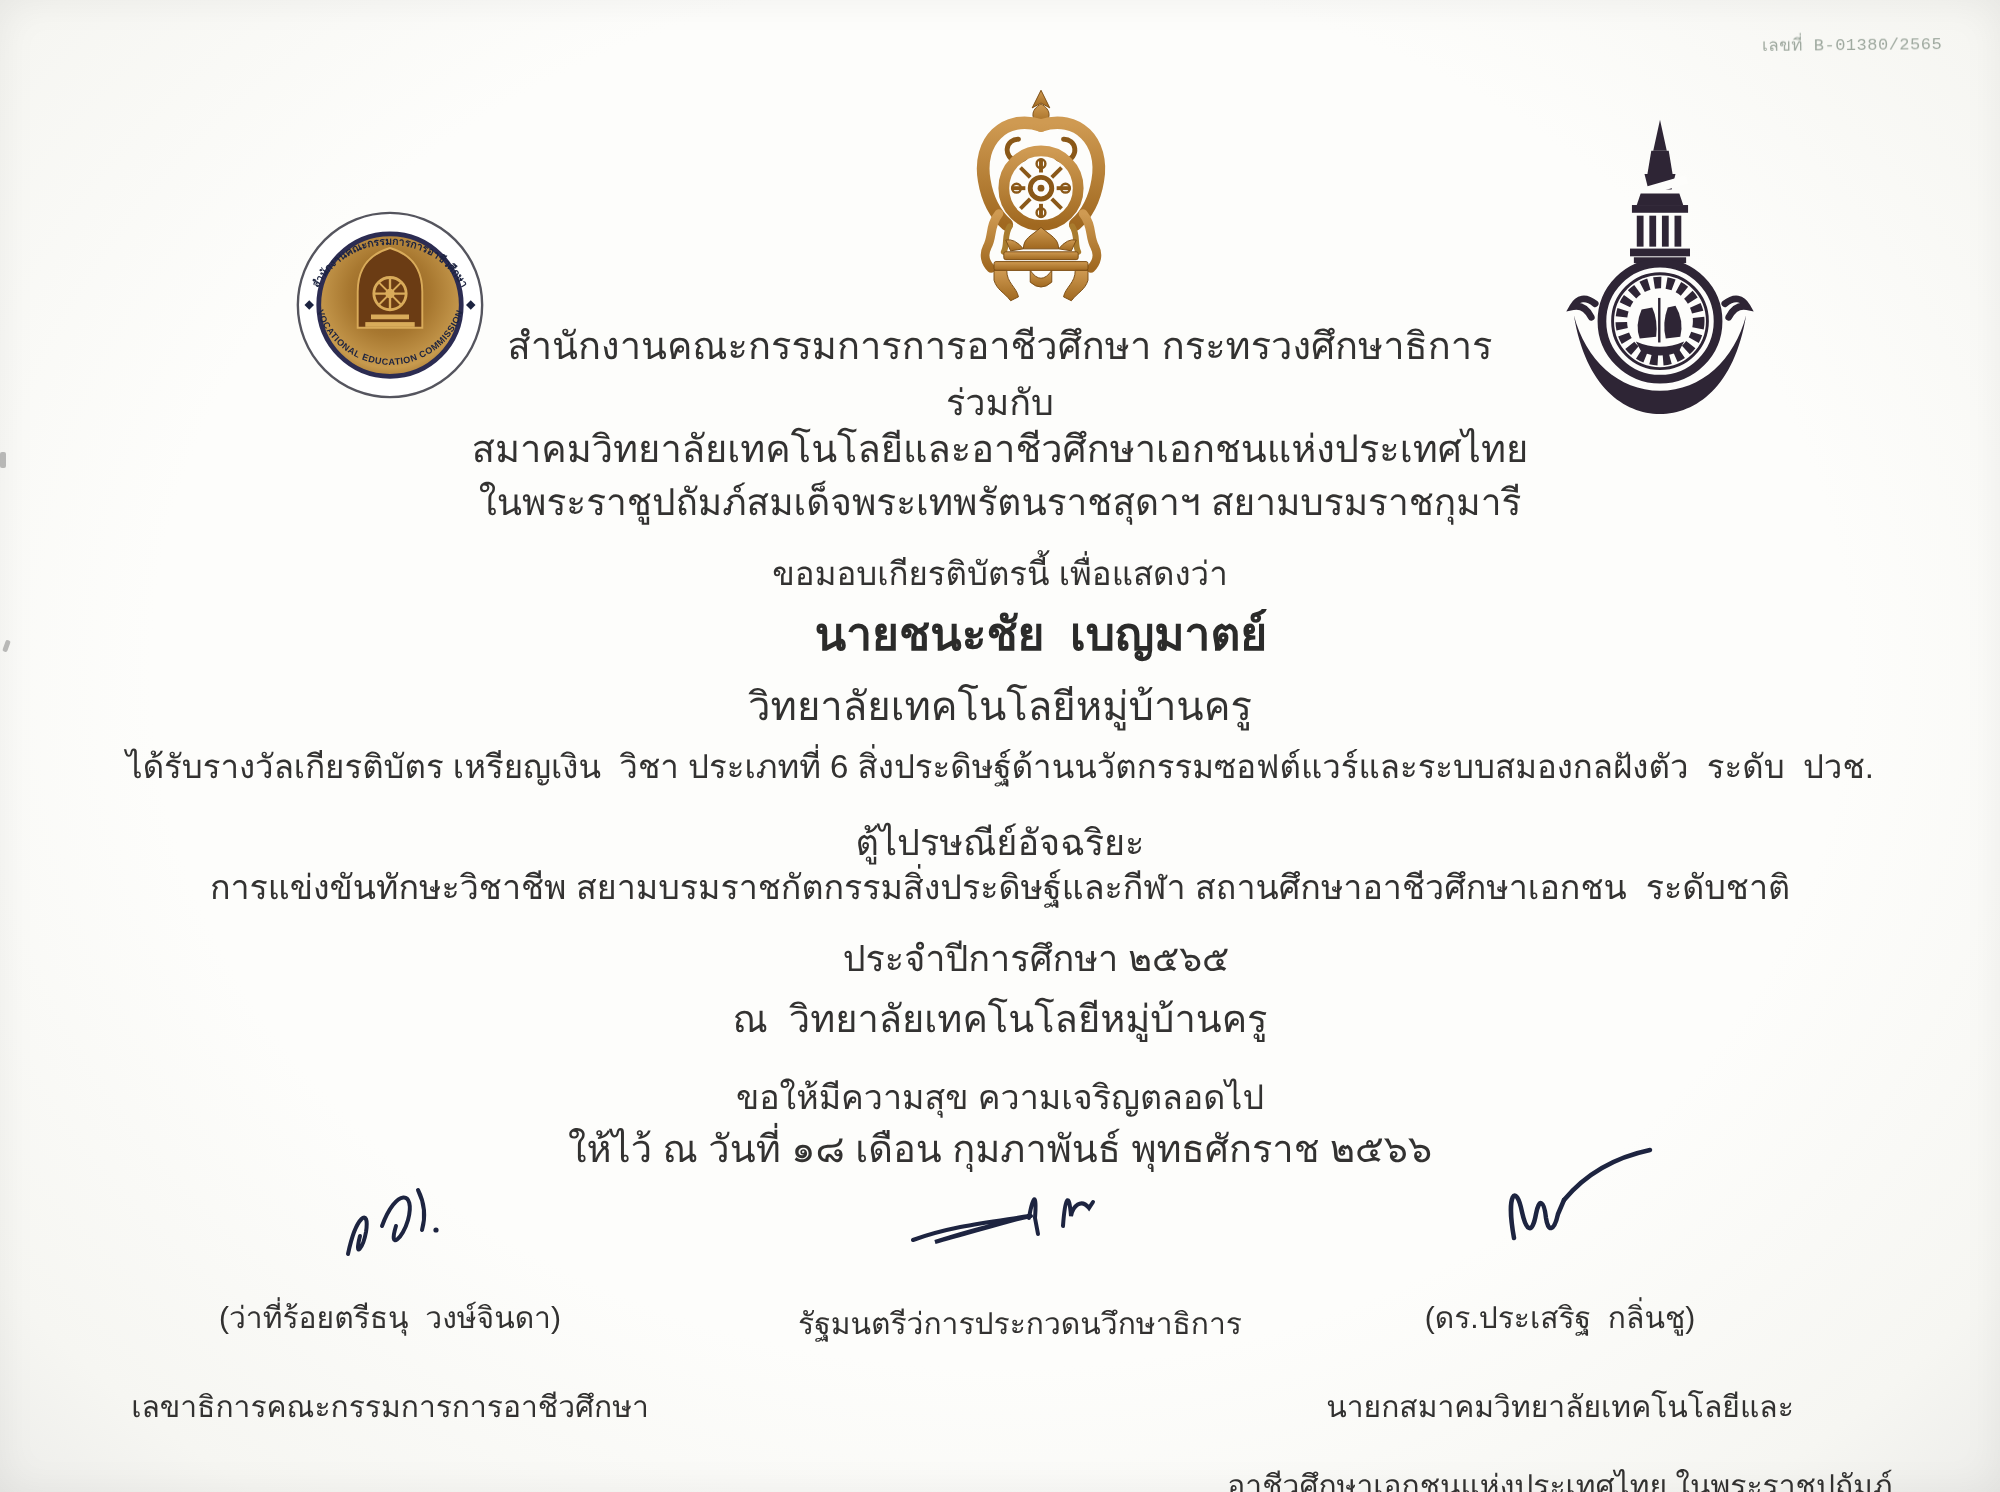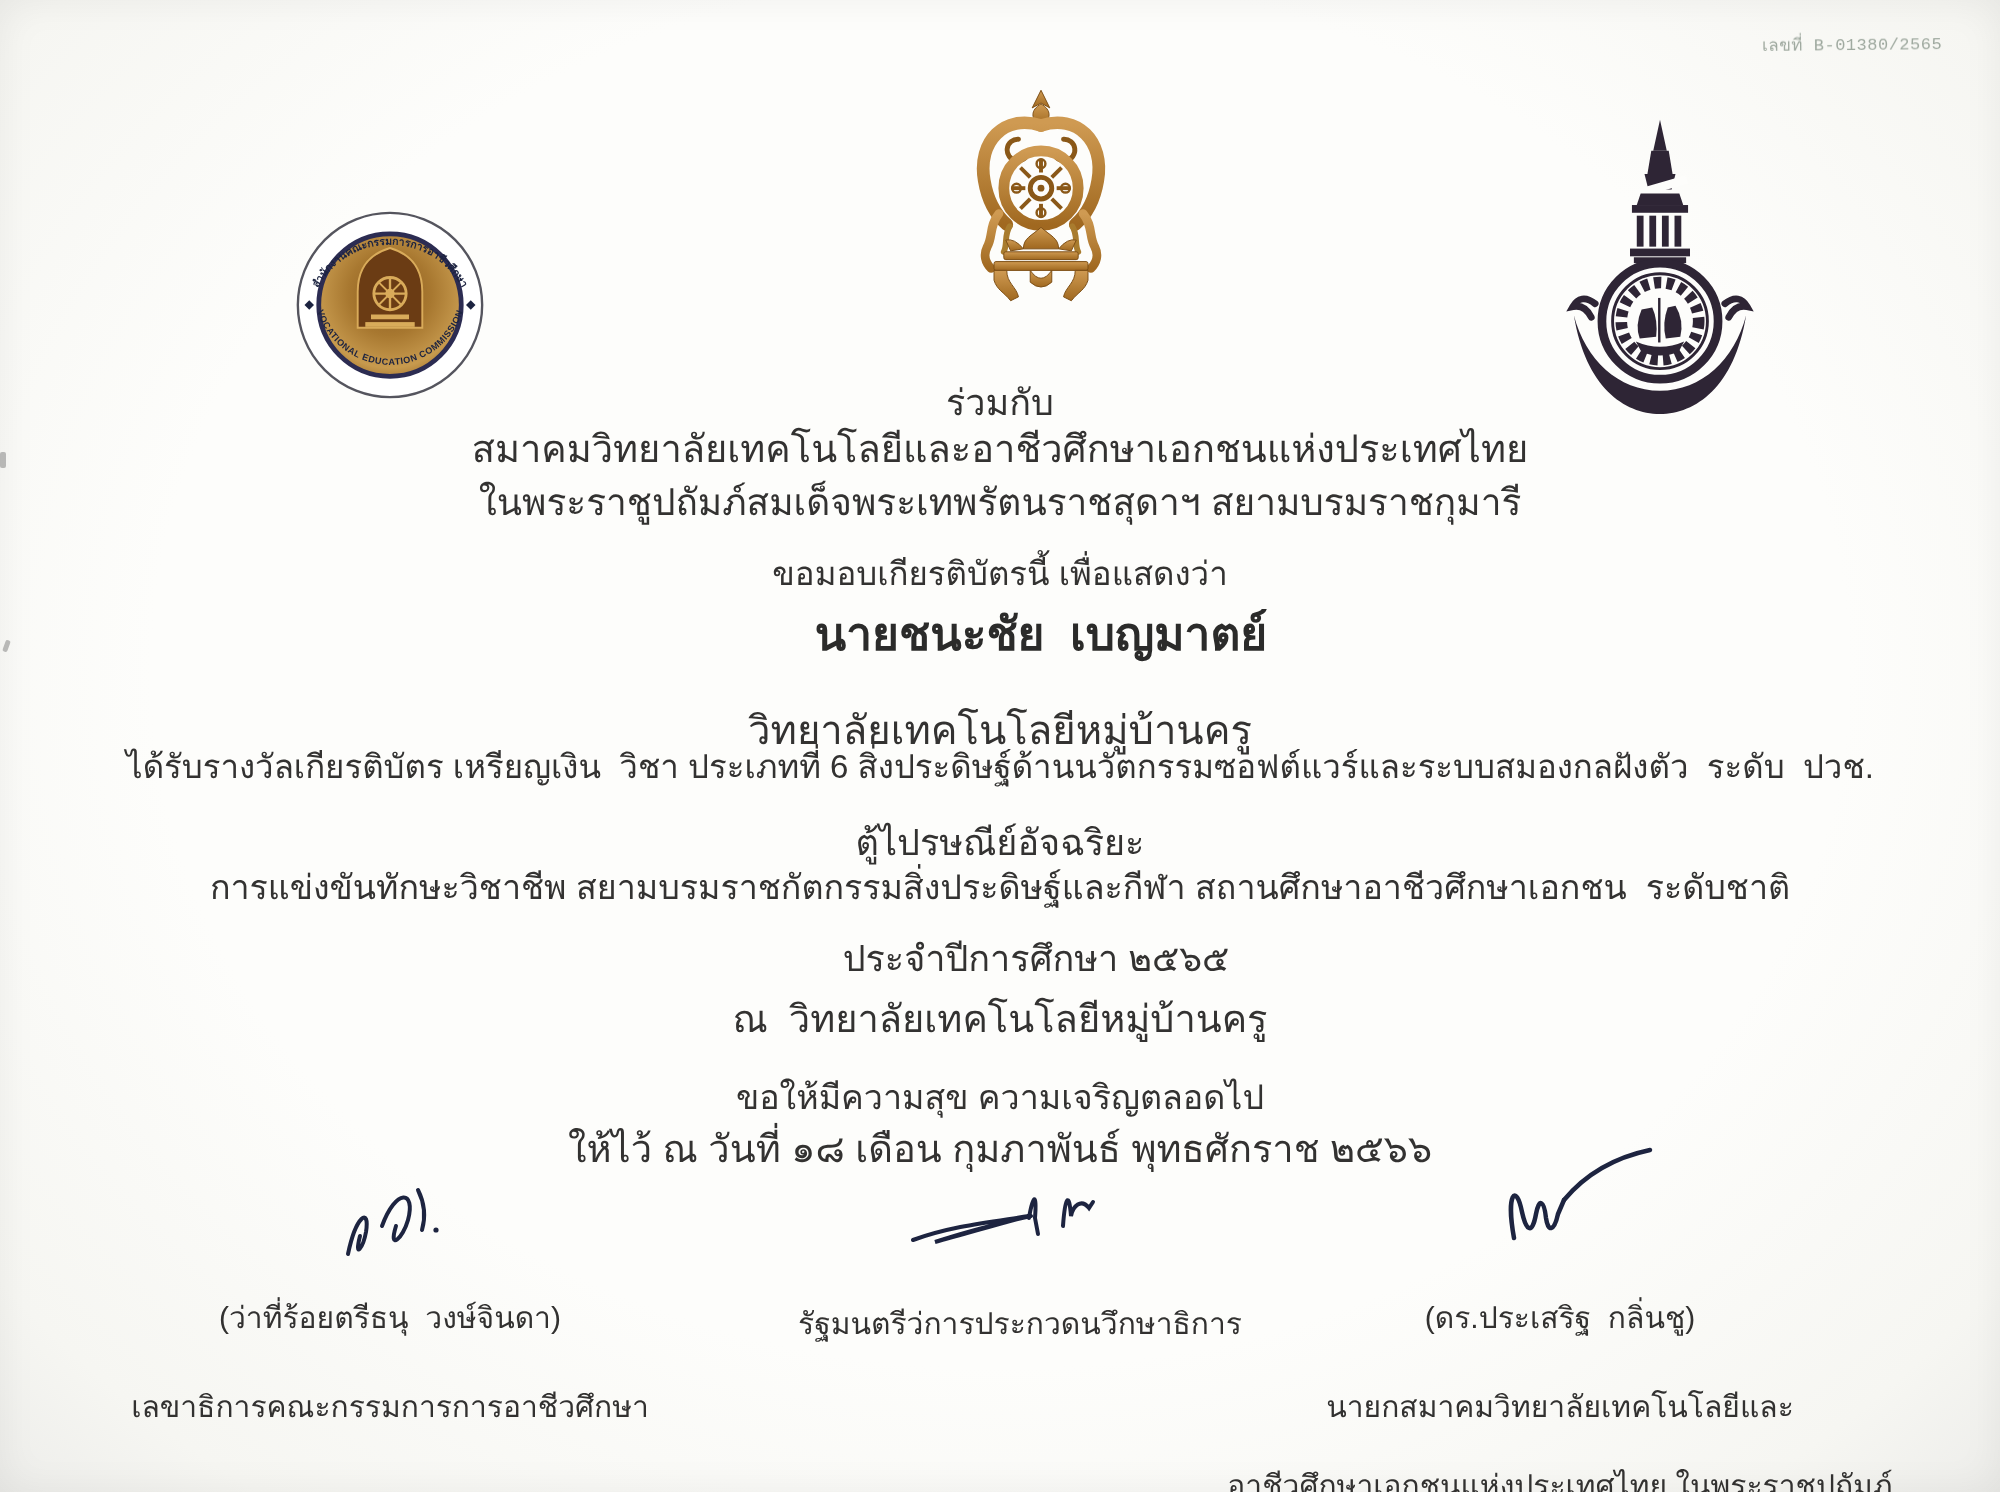--- a/index.html
+++ b/index.html
@@ -28,21 +28,21 @@
     font-size:17px;color:#8f9b90;opacity:.85;
     letter-spacing:.5px;transform:rotate(-.6deg);
     filter:blur(.2px);
   }
   .l-issuer   {top:323px;font-size:38px;}
   .l-joint    {top:380px;font-size:36px;}
   .l-assoc    {top:426px;font-size:38px;}
   .l-patron   {top:480px;font-size:37px;}
   .l-present  {top:553px;font-size:33px;}
   .l-name     {top:606px;font-size:46px;font-weight:600;color:#2b2b2a;margin-left:41px;}
-  .l-college  {top:681px;font-size:40px;margin-top:24px;}
+  .l-college  {top:681px;font-size:40px;}
   .l-award    {top:746px;font-size:33px;}
   .l-project  {top:806px;font-size:36px;margin-top:14px;}
   .l-event    {top:866px;font-size:34px;}
   .l-year     {top:936px;font-size:36px;padding-left:36px;}
   .l-venue    {top:996px;font-size:38px;}
   .l-blessing {top:1036px;font-size:34px;margin-top:40px;}
   .l-date     {top:1126px;font-size:38px;}
 
   .emblem{position:absolute;}
   .emblem-left  {left:292px;top:210px;width:196px;height:190px;}
@@ -191,20 +191,21 @@
       <path d="M121,196 q9,15 5,32 l-15,2 q-4,-16 2,-32 Z"></path>
       <rect x="103" y="188" width="2.5" height="46"></rect>
     </g>
 
     <path d="M38,194 C28,186 20,188 15,197 C24,195 30,200 34,208" fill="none" stroke="#2e2535" stroke-width="7" stroke-linecap="round"></path>
     <path d="M172,194 C182,186 190,188 195,197 C186,195 180,200 176,208" fill="none" stroke="#2e2535" stroke-width="7" stroke-linecap="round"></path>
 
     <path d="M16,206 C28,280 68,308 105,308 C142,308 182,280 194,206 C182,252 148,284 105,284 C62,284 28,252 16,206 Z" fill="#2e2535"></path>
   </svg>
 
+  <div class="line l-issuer">สำนักงานคณะกรรมการการอาชีวศึกษา กระทรวงศึกษาธิการ</div>
   <div class="line l-joint">ร่วมกับ</div>
   <div class="line l-assoc">สมาคมวิทยาลัยเทคโนโลยีและอาชีวศึกษาเอกชนแห่งประเทศไทย</div>
   <div class="line l-patron">ในพระราชูปถัมภ์สมเด็จพระเทพรัตนราชสุดาฯ สยามบรมราชกุมารี</div>
   <div class="line l-present">ขอมอบเกียรติบัตรนี้ เพื่อแสดงว่า</div>
   <div class="line l-name">นายชนะชัย  เบญมาตย์</div>
   <div class="line l-college">วิทยาลัยเทคโนโลยีหมู่บ้านครู</div>
   <div class="line l-award">ได้รับรางวัลเกียรติบัตร เหรียญเงิน  วิชา ประเภทที่ 6 สิ่งประดิษฐ์ด้านนวัตกรรมซอฟต์แวร์และระบบสมองกลฝังตัว  ระดับ  ปวช.</div>
   <div class="line l-project">ตู้ไปรษณีย์อัจฉริยะ</div>
   <div class="line l-event">การแข่งขันทักษะวิชาชีพ สยามบรมราชกัตกรรมสิ่งประดิษฐ์และกีฬา สถานศึกษาอาชีวศึกษาเอกชน  ระดับชาติ</div>
   <div class="line l-year">ประจำปีการศึกษา ๒๕๖๕</div>

